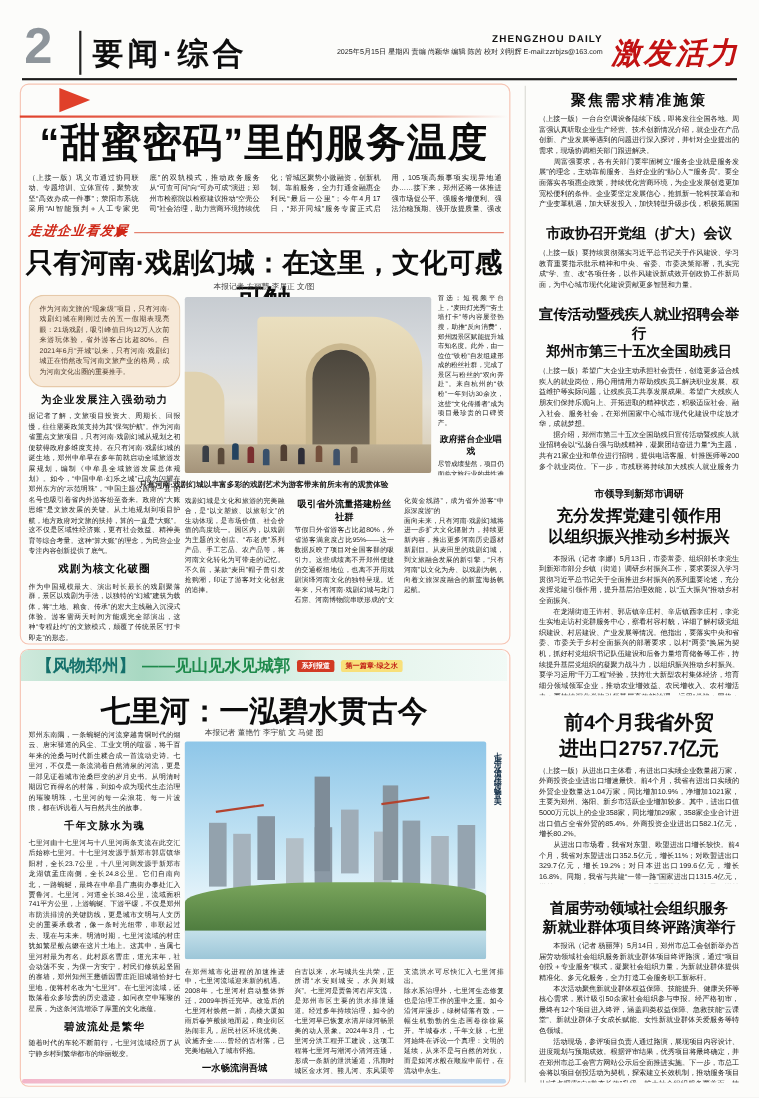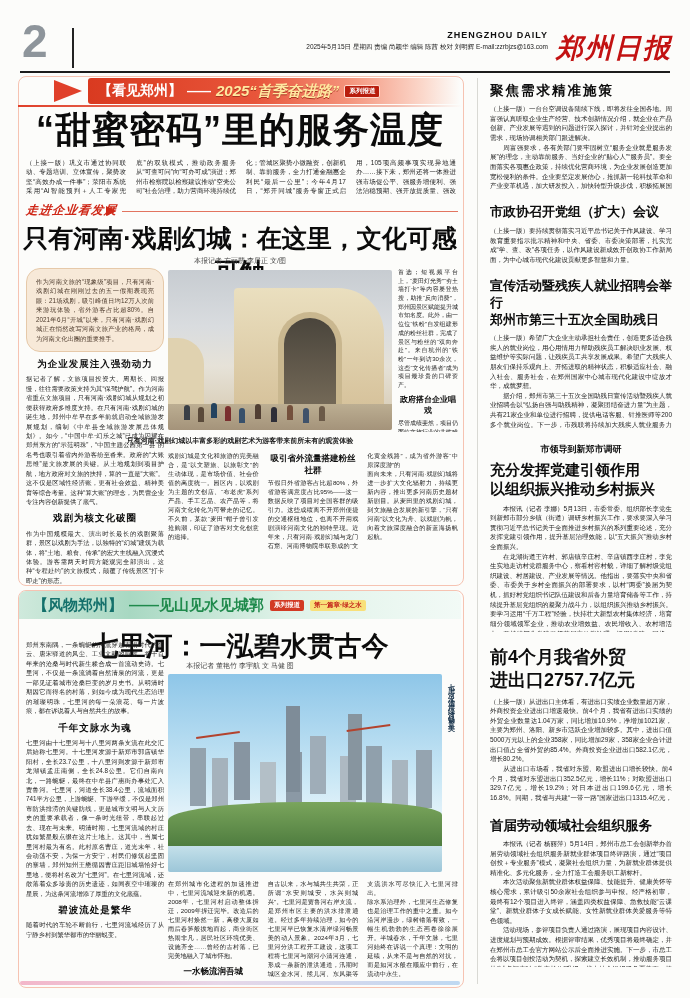--- a/index.html
+++ b/index.html
@@ -82,21 +82,21 @@
            background:linear-gradient(90deg,#cfe9dc,#a8d8c2 25%,#dff2e8 60%,#f2faf6);
            display:flex;align-items:center;gap:6px;padding-left:14px;box-sizing:border-box;}
   .b2-bracket{font-size:15px;font-weight:900;color:#14706b;}
   .b2-title{font-size:15px;font-weight:900;color:#1f8a4c;}
   .b2-badge{font-size:6.5px;color:#fff;background:#d23a24;border-radius:2px;padding:1px 4px;font-weight:700;}
   .b2-chapter{font-size:6.5px;color:#c3241a;background:#f8e07a;border-radius:2px;padding:1px 4px;font-weight:700;}
 
   
   .headline3{left:20px;top:628px;width:440px;text-align:center;font-size:27px;font-weight:900;color:#0b0b0b;}
   .byline3{left:20px;top:661px;}
-  .a3-left{left:26px;top:640px;width:138px;height:306px;overflow:hidden;font-size:6.3px;
+  .a3-left{left:26px;top:664px;width:138px;height:306px;overflow:hidden;font-size:6.3px;
            line-height:1.5;text-align:justify;color:#222;}
   .a3-photo{left:168px;top:674px;width:274px;height:198px;overflow:hidden;border-radius:2px;
             background:linear-gradient(#8ec6e8,#cde9f6 55%,#e8f4fa 75%);}
   .bld{position:absolute;left:22px;bottom:66px;width:16px;height:58px;background:#93a2ad;
        box-shadow:22px 10px 0 #a5b2bc,44px -6px 0 #8795a1,70px 14px 0 #b3bfc7,96px 4px 0 #8b99a5,
                   120px -12px 0 #9fadb8,150px 8px 0 #adb9c2,176px -2px 0 #90a0ac,202px 12px 0 #a8b5bf,226px 2px 0 #95a4b0;}
   .tower{position:absolute;left:118px;bottom:80px;width:14px;height:86px;background:#7e8c98;box-shadow:62px 8px 0 #87959f;}
   .crane{position:absolute;left:28px;bottom:136px;width:44px;height:2px;background:#b3432e;
          transform:rotate(-8deg);box-shadow:150px 14px 0 #b3432e;}
   .greens{position:absolute;left:0;bottom:24px;width:100%;height:46px;
@@ -105,57 +105,52 @@
          background:linear-gradient(#c4e0ea,#9cc6d8);}
   .a3-vcaption{left:446px;top:678px;height:192px;writing-mode:vertical-rl;font-size:7px;font-weight:700;
                letter-spacing:4px;color:#17324a;}
   .a3-lower{left:168px;top:880px;width:290px;height:100px;column-count:3;column-gap:9px;overflow:hidden;
             font-size:6.2px;line-height:1.45;text-align:justify;color:#222;}
 
   
   .side-rule{left:477px;top:78px;width:1px;height:906px;background:#d9d9d4;}
   .sidebar{left:490px;top:82px;width:182px;height:908px;overflow:hidden;}
   .sb-art{margin-bottom:14px;}
-  .sb-h{font-weight:900;color:#0d0d0d;line-height:1.28;}
+  .sb-h{text-align:center;font-weight:900;color:#0d0d0d;line-height:1.28;}
   .sb-h1{font-size:13.5px;letter-spacing:2px;}
   .sb-h2{font-size:13px;}
   .sb-h3{font-size:13px;}
   .sb-h4{font-size:15px;}
   .sb-h5{font-size:18px;}
   .sb-h6{font-size:13.5px;}
   .sb-kicker{text-align:center;font-size:9px;font-weight:700;color:#111;margin-bottom:4px;}
   .sb-body{font-size:6.5px;line-height:1.48;text-align:justify;color:#222;margin-top:5px;
            white-space:pre-line;overflow:hidden;}
   .bh86{max-height:86px;} .bh40{max-height:40px;} .bh96{max-height:96px;}
   .bh128{max-height:128px;} .bh106{max-height:106px;}
 </style>
 </head>
 <body>
 
 <div class="page">
 
   <div class="abs pagenum">2</div>
   <div class="abs pn-divider"></div>
+  <div class="abs section-title">要闻·综合</div>
   <div class="abs mast-right">
     <div class="mast-col">
       <div class="paper-en">ZHENGZHOU DAILY</div>
       <div class="dateline">2025年5月15日 星期四 责编 尚颖华 编辑 陈茜 校对 刘明辉 E-mail:zzrbjzs@163.com</div>
     </div>
-    <div class="paper-cn">郑州日报</div>
+    <div class="paper-cn">激发活力</div>
   </div>
   <div class="abs header-rule"></div>
 
   <div class="abs frame1"></div>
   <div class="abs banner1-arrow"></div>
-  <div class="abs banner1">
-    <span class="b1-bracket">【看见郑州】</span>
-      <span class="b1-dash">——</span>
-    <span class="b1-title">2025“首季奋进路”</span>
-    <span class="b1-badge">系列报道</span>
-  </div>
   <div class="abs banner1-underline"></div>
 
   <div class="abs headline1">“甜蜜密码”里的服务温度</div>
   <div class="abs a1-cols">（上接一版）巩义市通过协同联动、专题培训、立体宣传，聚势攻坚“高效办成一件事”；荥阳市系统采用“AI智能预判＋人工专家兜底”的双轨模式，推动政务服务从“可查可问”向“可办可成”演进；郑州市检察院以检察建议推动“空壳公司”社会治理，助力营商环境持续优化；管城区聚势小微融资，创新机制、靠前服务，全力打通金融惠企利民“最后一公里”；今年4月17日，“郑开同城”服务专窗正式启用，105项高频事项实现异地通办……接下来，郑州还将一体推进强市场促公平、强服务增便利、强法治稳预期、强开放提质量、强改革抓创新，从企业实际需求出发，出台务实管用政策举措，持续构建市场化、法治化、国际化一流营商环境，为谱写中国式现代化郑州篇章积蓄动力、激发活力。</div>
 
   <div class="abs biz-badge">走进企业看发展</div>
   <div class="abs biz-wedge"></div>
   <div class="abs biz-line"></div>
 
   <div class="abs headline2">只有河南·戏剧幻城：在这里，文化可感可触</div>
@@ -260,19 +255,20 @@
     <div class="sb-art">
       <div class="sb-h sb-h5">前4个月我省外贸</div>
       <div class="sb-h sb-h5">进出口2757.7亿元</div>
       <div class="sb-body bh106">（上接一版）从进出口主体看，有进出口实绩企业数量超万家，外商投资企业进出口增速最快。前4个月，我省有进出口实绩的外贸企业数量达1.04万家，同比增加10.9%，净增加1021家，主要为郑州、洛阳、新乡市活跃企业增加较多。其中，进出口值5000万元以上的企业358家，同比增加29家，358家企业合计进出口值占全省外贸的85.4%。外商投资企业进出口582.1亿元，增长80.2%。
 　　从进出口市场看，我省对东盟、欧盟进出口增长较快。前4个月，我省对东盟进出口352.5亿元，增长11%；对欧盟进出口329.7亿元，增长19.2%；对日本进出口199.6亿元，增长16.8%。同期，我省与共建“一带一路”国家进出口1315.4亿元，增长18.5%，占47.7%；对RCEP成员国进出口832亿元，增长26.1%，占30.2%。
 　　从出口产品看，机电产品出口比重超六成；从进口产品看，未锻轧铜及铜材、农产品、原油增速较快。</div>
     </div>
 
     <div class="sb-art">
       <div class="sb-h sb-h6">首届劳动领域社会组织服务</div>
+      <div class="sb-h sb-h6">新就业群体项目终评路演举行</div>
       <div class="sb-body bh128">　　本报讯（记者 杨丽萍）5月14日，郑州市总工会创新举办首届劳动领域社会组织服务新就业群体项目终评路演，通过“项目创投＋专业服务”模式，凝聚社会组织力量，为新就业群体提供精准化、多元化服务，全力打造工会服务职工新标杆。
 　　本次活动聚焦新就业群体权益保障、技能提升、健康关怀等核心需求，累计吸引50余家社会组织参与申报。经严格初审，最终有12个项目进入终评，涵盖四类权益保障、急救技能“云课堂”、新就业群体子女成长赋能、女性新就业群体关爱服务等特色领域。
 　　活动现场，参评项目负责人通过路演，展现项目内容设计、进度规划与预期成效。根据评审结果，优秀项目将最终确定，并在郑州市总工会官方网站公示后全面推进实施。下一步，市总工会将以项目创投活动为契机，探索建立长效机制，推动服务项目从“试点探索”向“常态长效”升级，扩大社会组织服务覆盖面，持续构建“工会引导、社会参与、职工受益”的服务新生态。</div>
     </div>
 
   </div>
 </div>
 
 </body></html>

